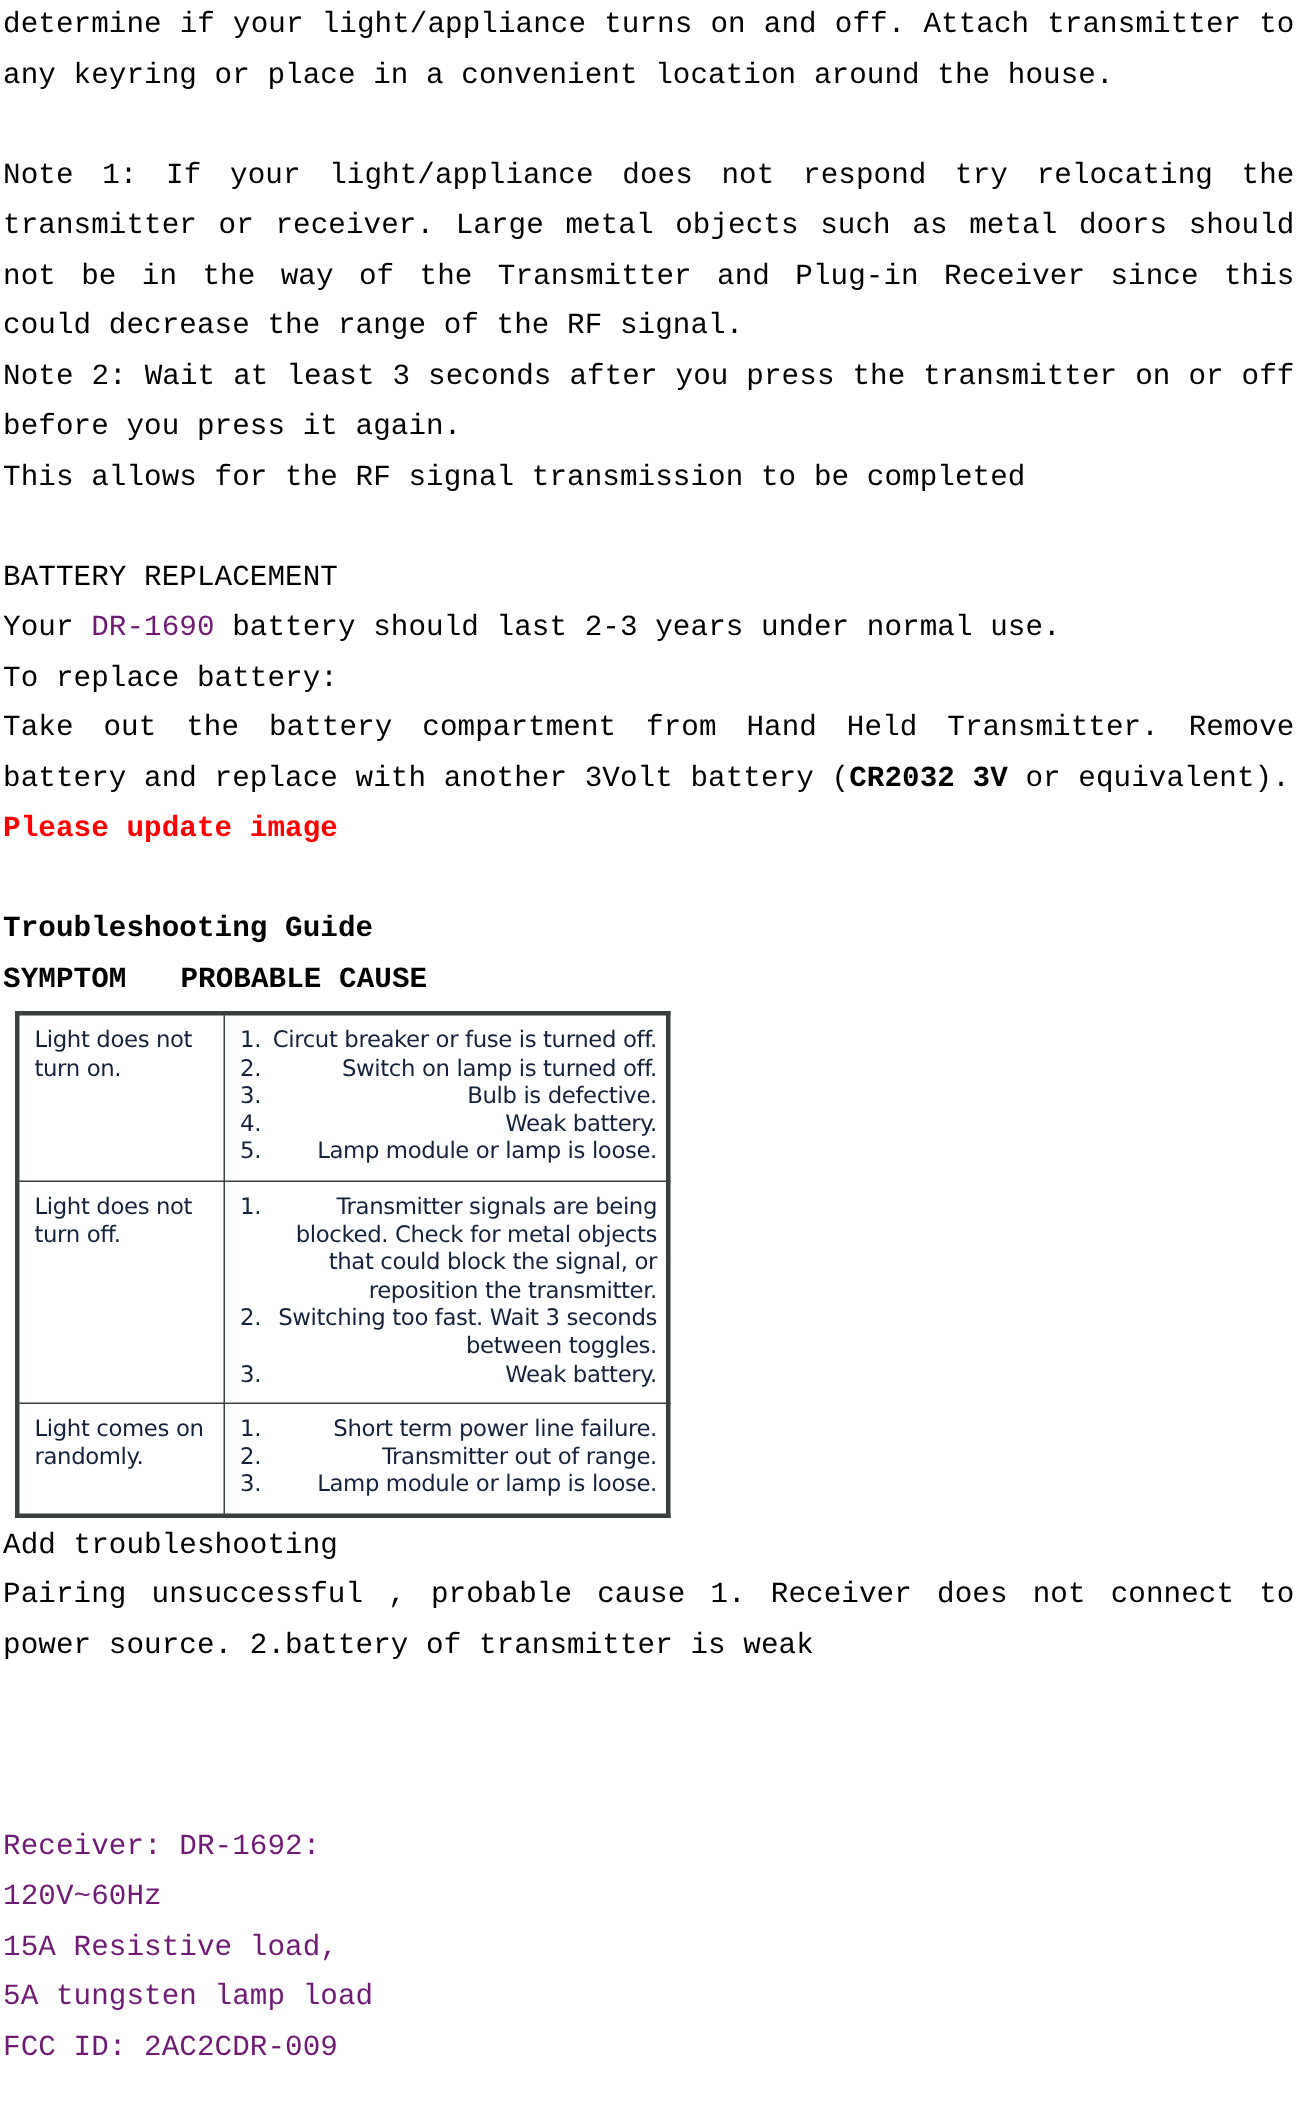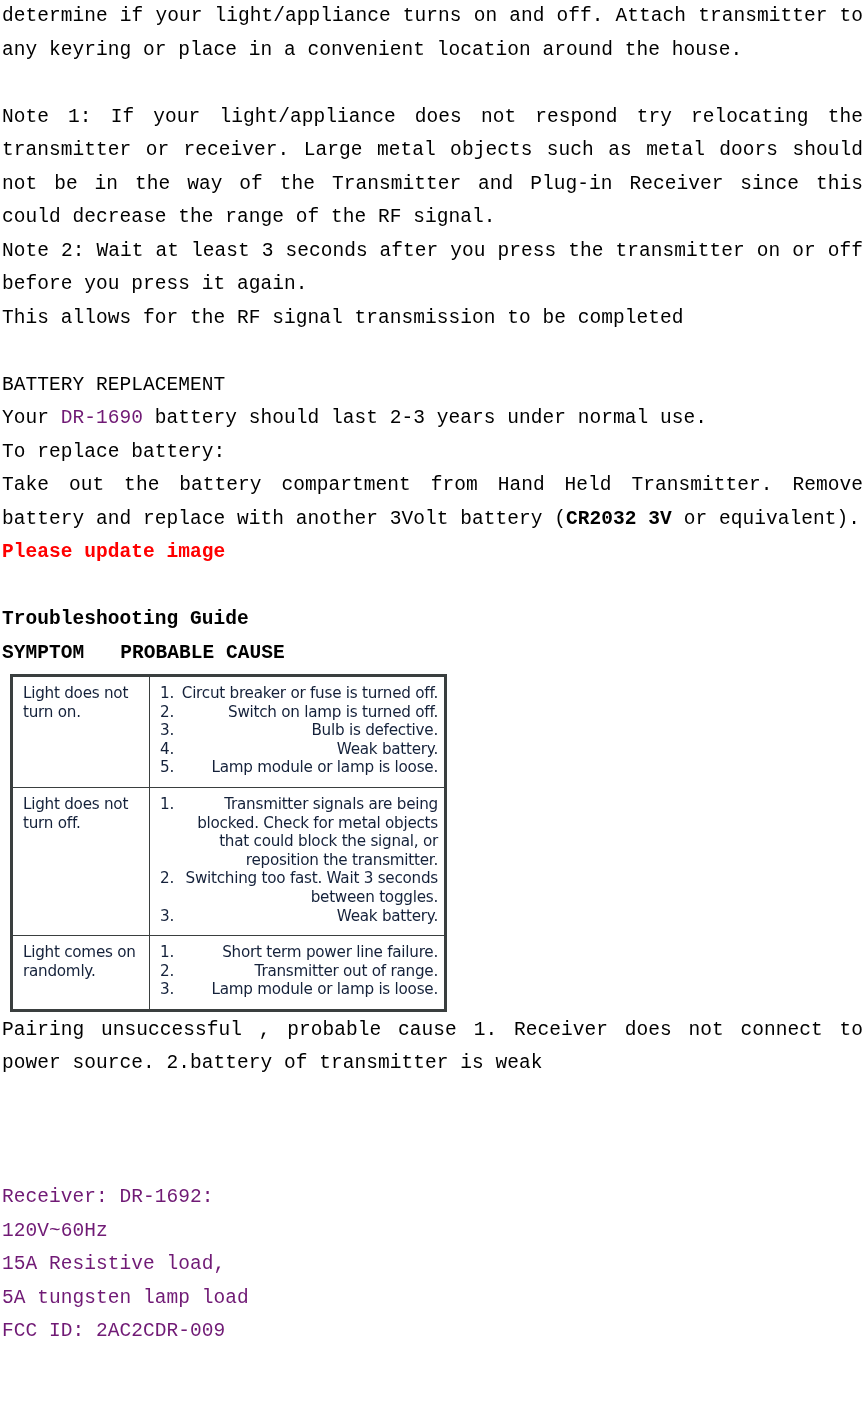--- a/index.html
+++ b/index.html
@@ -174,20 +174,21 @@
               <li>Short term power line failure.</li>
               <li>Transmitter out of range.</li>
               <li>Lamp module or lamp is loose.</li>
             </ol>
           </td>
         </tr>
       </tbody>
     </table>
   </div>
 
+  <p class="body-text left">Add troubleshooting</p>
   <p class="body-text">Pairing unsuccessful ,    probable cause 1. Receiver does not connect to power source. 2.battery of transmitter is weak</p>
 
   <div class="spacer-line"></div>
   <div class="spacer-line"></div>
   <div class="spacer-line"></div>
 
   <p class="body-text left red">Receiver: DR-1692:</p>
   <p class="body-text left red">120V~60Hz</p>
   <p class="body-text left red">15A Resistive load,</p>
   <p class="body-text left red">5A tungsten lamp load</p>

